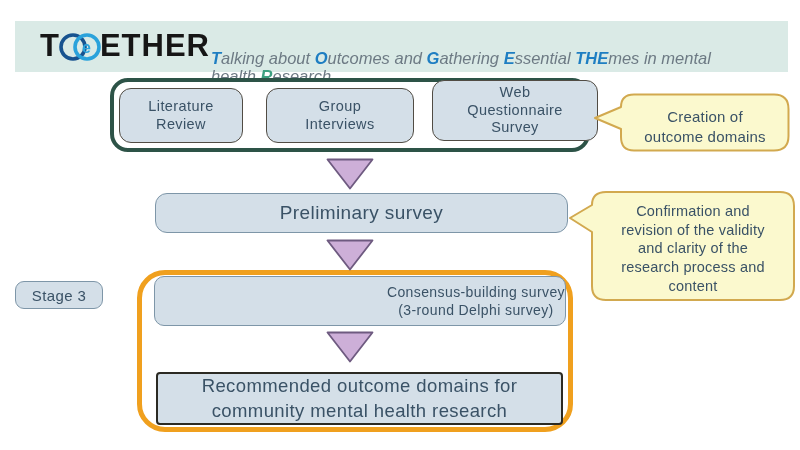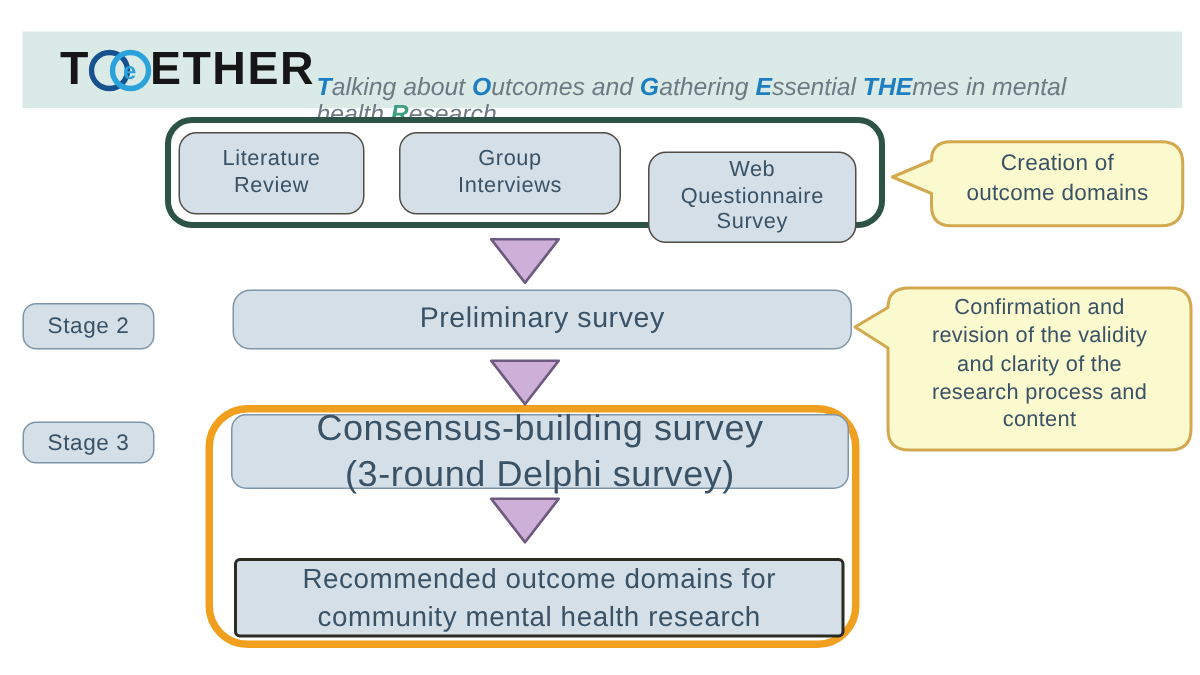--- a/index.html
+++ b/index.html
@@ -25,21 +25,21 @@
   .mid-box{border:1.5px solid #7e96a8;border-radius:10px;font-size:19px;line-height:1.3;}
   .final-box{border:2.5px solid #2b2a23;border-radius:4px;font-size:18.5px;line-height:1.3;}
   
   .green-group{position:absolute;left:110px;top:78px;width:480px;height:74px;box-sizing:border-box;
                border:4.5px solid #2d5347;border-radius:18px;background:#fff;}
   .orange-group{position:absolute;left:137px;top:270px;width:436px;height:162px;box-sizing:border-box;
                 border:5px solid #f0a01e;border-radius:28px;}
   
   .arrow{position:absolute;left:326px;width:48px;height:32px;}
   .callout-svg{position:absolute;}
-  .callout-text{position:absolute;display:flex;align-items:flex-start;justify-content:center;
+  .callout-text{position:absolute;display:flex;align-items:flex-end;justify-content:center;
                 text-align:center;letter-spacing:0.2px;}
   .co1{left:622px;top:99px;width:166px;height:48px;font-size:15px;line-height:1.35;}
   .co2{left:592px;top:196px;width:202px;height:100px;font-size:14.5px;line-height:1.3;}
 </style>
 </head>
 <body>
 
 <div class="canvas">
 
   <div class="header-band">
@@ -48,40 +48,39 @@
       <svg width="42" height="36" viewBox="0 0 42 36">
         <circle cx="14" cy="19" r="12" fill="none" stroke="#17528f" stroke-width="3.6"></circle>
         <circle cx="28" cy="19" r="12" fill="none" stroke="#2aa2db" stroke-width="3.6"></circle>
         <text x="28" y="24.5" font-size="16" font-weight="bold" fill="#2aa2db" text-anchor="middle" font-family="Liberation Sans, DejaVu Sans, sans-serif">e</text>
       </svg>
       <span>ETHER</span>
     </div>
     <div class="subtitle"><span class="seg-blue">T</span><span>alking about </span><span class="seg-blue">O</span><span>utcomes and </span><span class="seg-blue">G</span><span>athering </span><span class="seg-blue">E</span><span>ssential </span><span class="seg-blue">THE</span><span>mes in mental</span><br><span>health </span><span class="seg-green">R</span><span>esearch</span></div>
   </div>
 
-  <div class="bx stage-label" style="top:202px;height:31px;">Stage 2</div>
   <div class="bx stage-label" style="top:281px;height:28px;">Stage 3</div>
 
   <div class="green-group"></div>
   <div class="bx small-box" style="left:119px;top:88px;width:124px;height:55px;align-items:center;">
       <div>Literature<br>Review</div>
     </div>
   <div class="bx small-box" style="left:266px;top:88px;width:148px;height:55px;">
       <div>Group<br>Interviews</div>
     </div>
-  <div class="bx small-box" style="left:432px;top:101px;width:139px;height:61px;">
+  <div class="bx small-box" style="left:432px;top:80px;width:166px;height:61px;">
       <div>Web<br>Questionnaire<br>Survey</div>
     </div>
 
   <div class="orange-group"></div>
 
   <div class="bx mid-box" style="left:155px;top:193px;width:413px;height:40px;border-radius:12px;">
       <div>Preliminary survey</div>
     </div>
-  <div class="bx mid-box" style="left:154px;top:276px;width:412px;height:50px;font-size:24px;">
+  <div class="bx mid-box" style="left:154px;top:276px;width:412px;height:50px;font-size:14px;justify-content:flex-end;">
       <div>Consensus-building survey<br>(3-round Delphi survey)</div>
     </div>
   <div class="bx final-box" style="left:156px;top:372px;width:407px;height:53px;">
       <div>Recommended outcome domains for<br>community mental health research</div>
     </div>
 
   <svg class="arrow" style="top:158px;" viewBox="0 0 48 32">
     <polygon points="1.5,1.5 46.5,1.5 24,30.5" fill="#cdafd8" stroke="#6e5a80" stroke-width="1.8" stroke-linejoin="round"></polygon>
   </svg>
   <svg class="arrow" style="top:239px;" viewBox="0 0 48 32">

